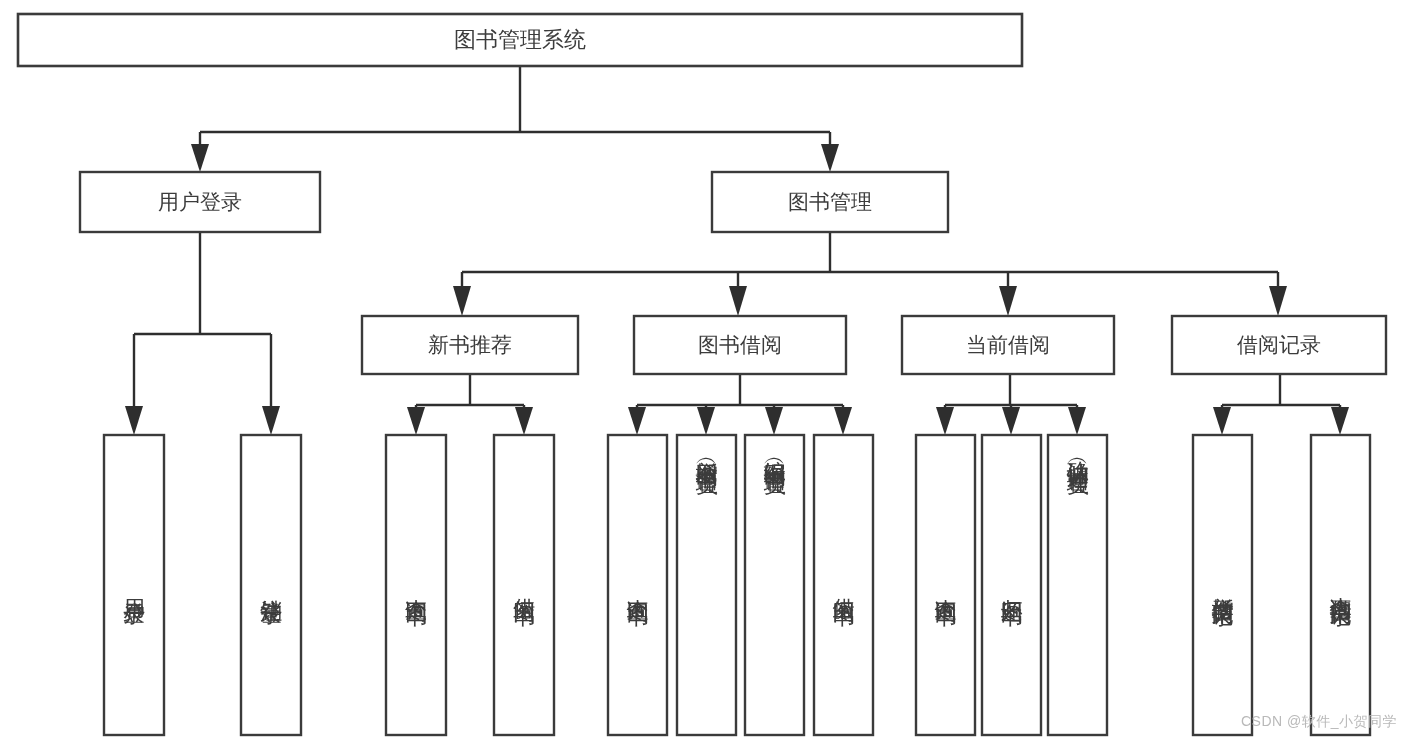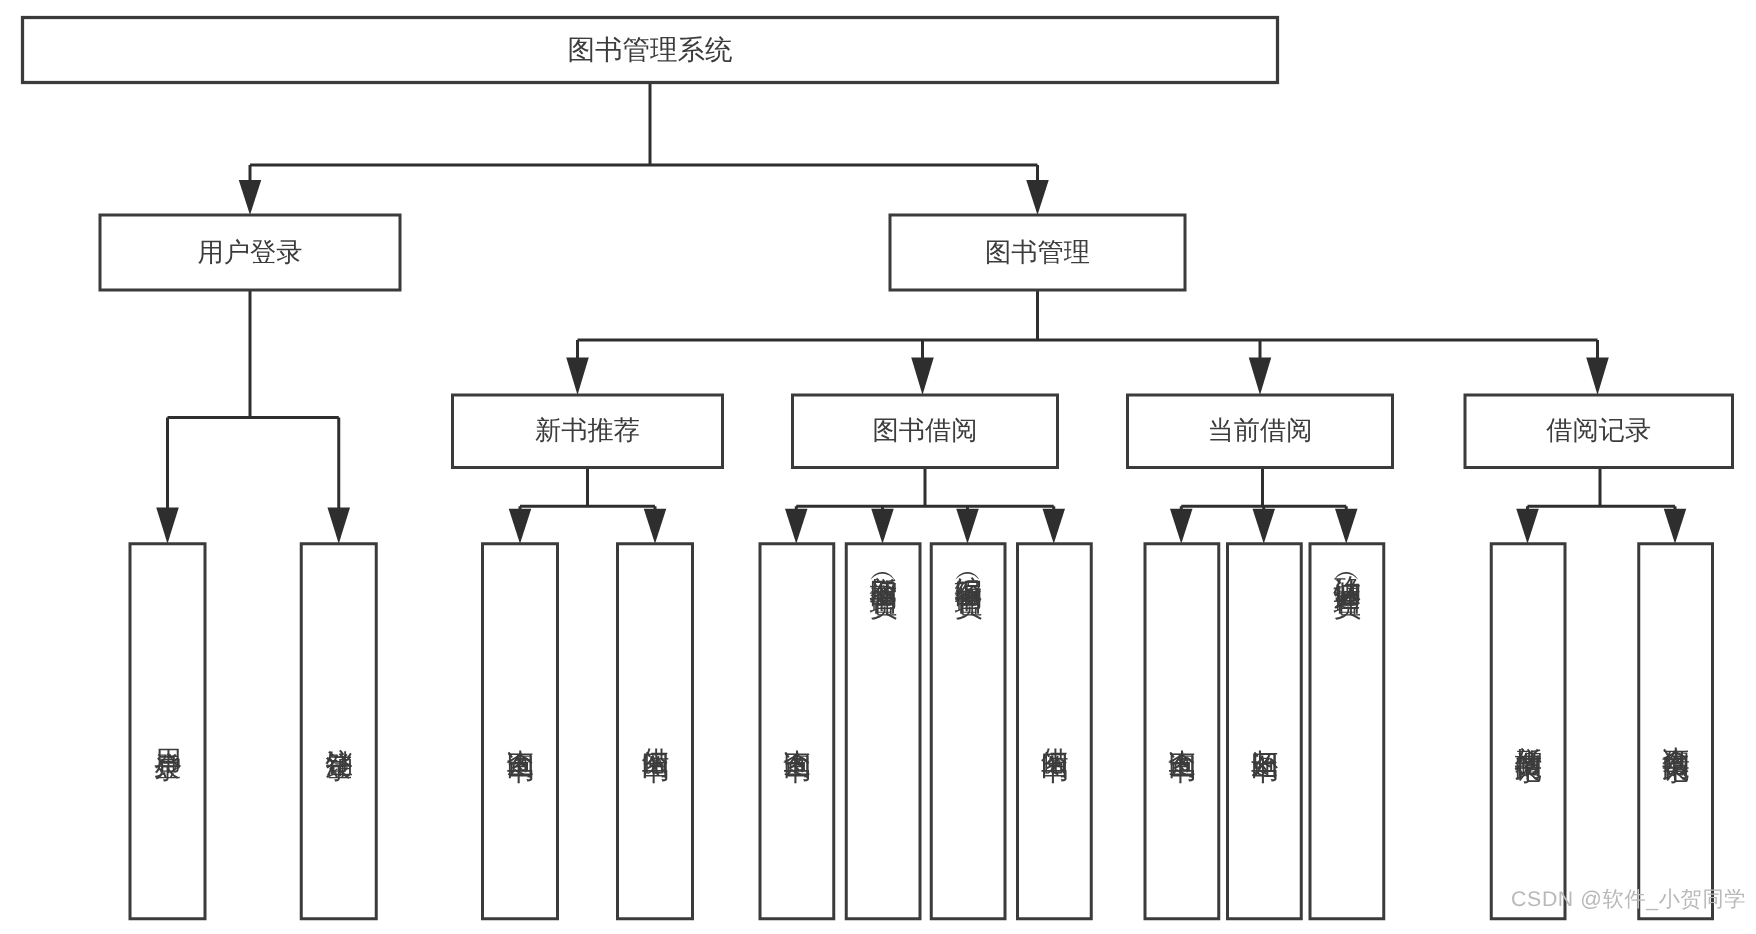--- a/index.html
+++ b/index.html
@@ -72,21 +72,21 @@
     line-height: 1.12;
     letter-spacing: 2px;
     color: #3c3c3c;
     white-space: nowrap;
   }
   .watermark {
     position: absolute;
     right: 8px;
     bottom: 6px;
     font-family: "Liberation Sans", "DejaVu Sans", sans-serif;
-    font-size: 17px;
+    font-size: 14px;
     color: #b9b9b9;
     letter-spacing: 0.5px;
     user-select: none;
     text-align: center;
   }
 </style>
 </head>
 <body>
 
 <div id="diagram-root">

